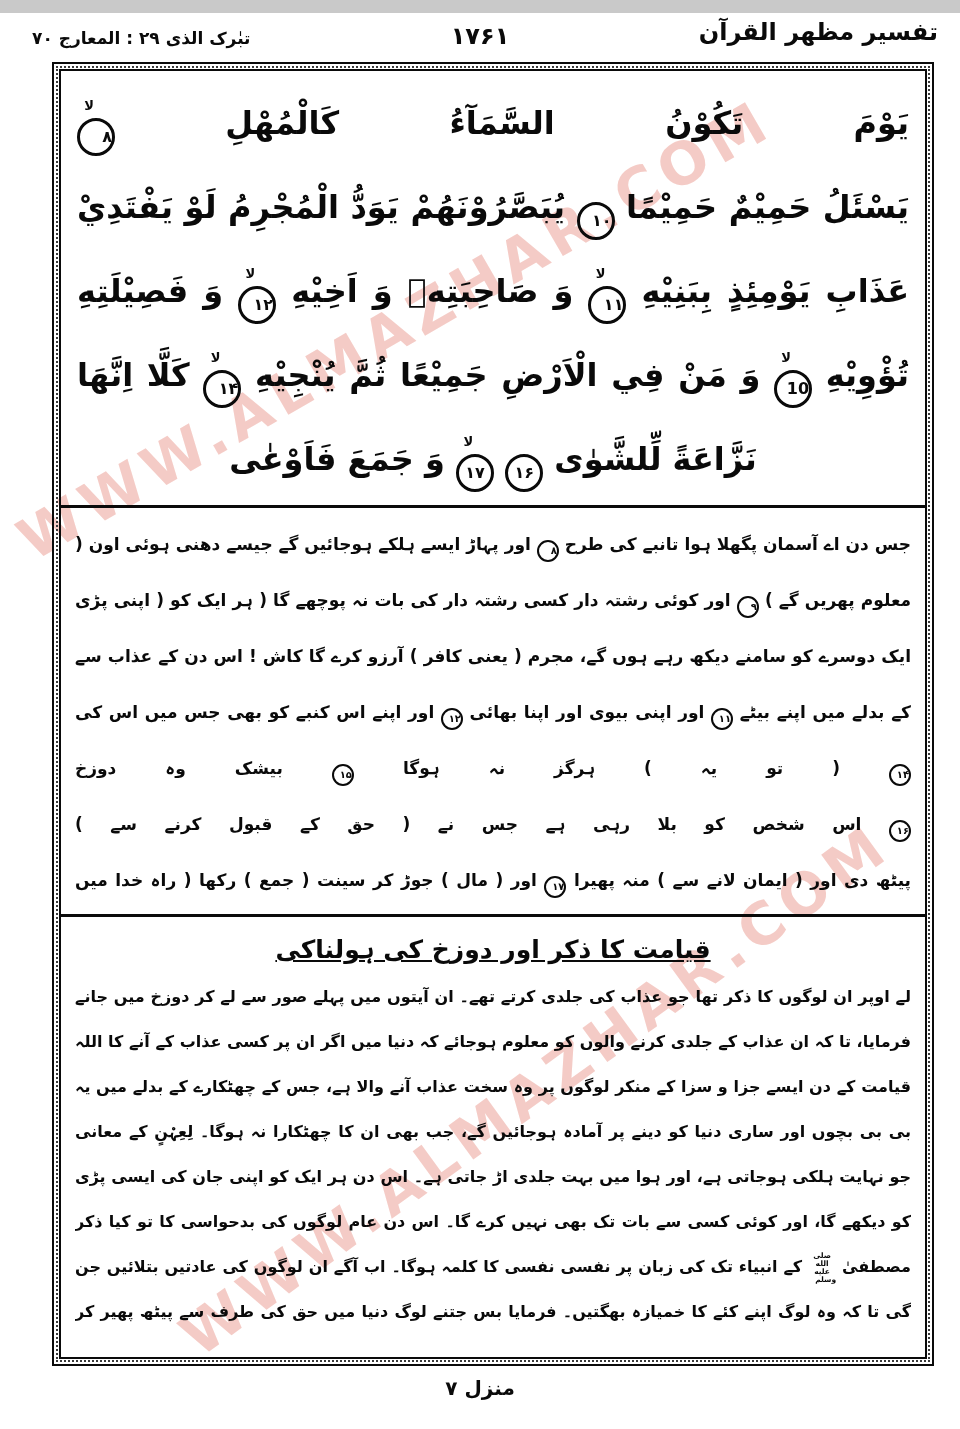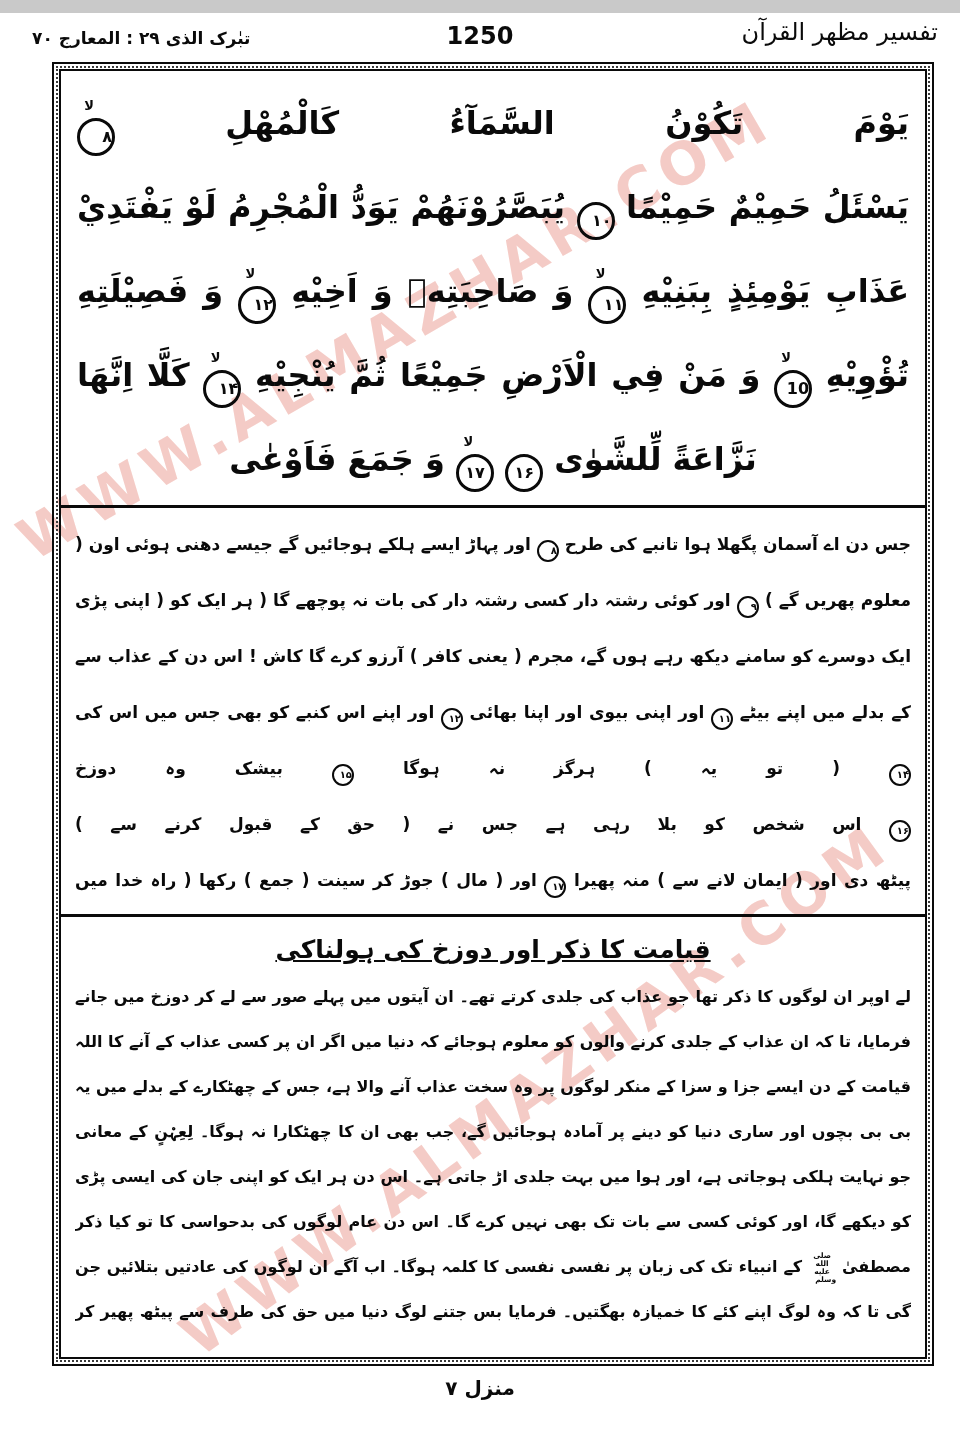--- a/index.html
+++ b/index.html
@@ -12,21 +12,21 @@
   
   .watermark {
     position:absolute; z-index:1; white-space:nowrap; font-weight:bold;
     font-size:58px; letter-spacing:7px; pointer-events:none;
   }
   .wm-top    { left:395px; top:330px;  transform:translate(-50%,-50%) rotate(-30deg); }
   .wm-bottom { left:535px; top:1090px; transform:translate(-50%,-50%) rotate(-36deg); }
 
   
   .hdr { position:absolute; top:0; left:0; width:960px; height:60px; z-index:2; }
-  .book-title { position:absolute; right:22px; top:18px; font-size:24px; font-weight:normal; direction:rtl; }
+  .book-title { position:absolute; right:22px; top:18px; font-size:24px; font-weight:bold; direction:rtl; }
   .page-number { position:absolute; left:50%; transform:translateX(-50%); top:22px; font-size:24px; font-weight:bold; }
   .juz-ref { position:absolute; left:32px; top:28px; font-size:17px; font-weight:bold; direction:rtl; }
 
   
   .frame { position:absolute; left:52px; top:62px; width:882px; height:1304px; z-index:2;
            border:2px solid #0a0a0a; padding:2px; box-sizing:border-box; background:transparent; }
   .frame-mid { border:2px dotted #3a3a3a; padding:1px; height:100%; box-sizing:border-box; }
   .frame-inner { border:2px solid #0a0a0a; height:100%; box-sizing:border-box;
                  display:flex; flex-direction:column; }
 
@@ -67,21 +67,21 @@
 </head>
 <body>
 
 <div class="scan-strip"></div>
 
 <div class="watermark wm-top" style="color: rgb(236, 162, 152); opacity: 0.55;">WWW.ALMAZHAR.COM</div>
 <div class="watermark wm-bottom" style="color: rgb(236, 162, 152); opacity: 0.55;">WWW.ALMAZHAR.COM</div>
 
 <div class="hdr">
   <div class="book-title">تفسير مظهر القرآن</div>
-  <div class="page-number">1250</div>
+  <div class="page-number">۱۷۶۱</div>
   <div class="juz-ref">تبٰرک الذی ۲۹ : المعارج ۷۰</div>
 </div>
 
 <div class="frame">
   <div class="frame-mid">
     <div class="frame-inner">
       <section class="quran" id="quran">
           <div class="tline"><span>يَوْمَ تَكُوْنُ السَّمَآءُ كَالْمُهْلِ</span> <span class="ayah-q"><span class="num">۸</span><span class="waqf">لا</span></span>    </div>
           <div class="tline"><span>يَسْئَلُ حَمِيْمٌ حَمِيْمًا</span> <span class="ayah-q"><span class="num">۱۰</span></span> <span>يُبَصَّرُوْنَهُمْ يَوَدُّ الْمُجْرِمُ لَوْ يَفْتَدِيْ مِنْ</span> </div>
           <div class="tline"><span>عَذَابِ يَوْمِئِذٍ بِبَنِيْهِ</span> <span class="ayah-q"><span class="num">۱۱</span><span class="waqf">لا</span></span> <span>وَ صَاحِبَتِهٖ وَ اَخِيْهِ</span> <span class="ayah-q"><span class="num">۱۲</span><span class="waqf">لا</span></span> <span>وَ فَصِيْلَتِهِ الَّتِيْ</span> </div>

